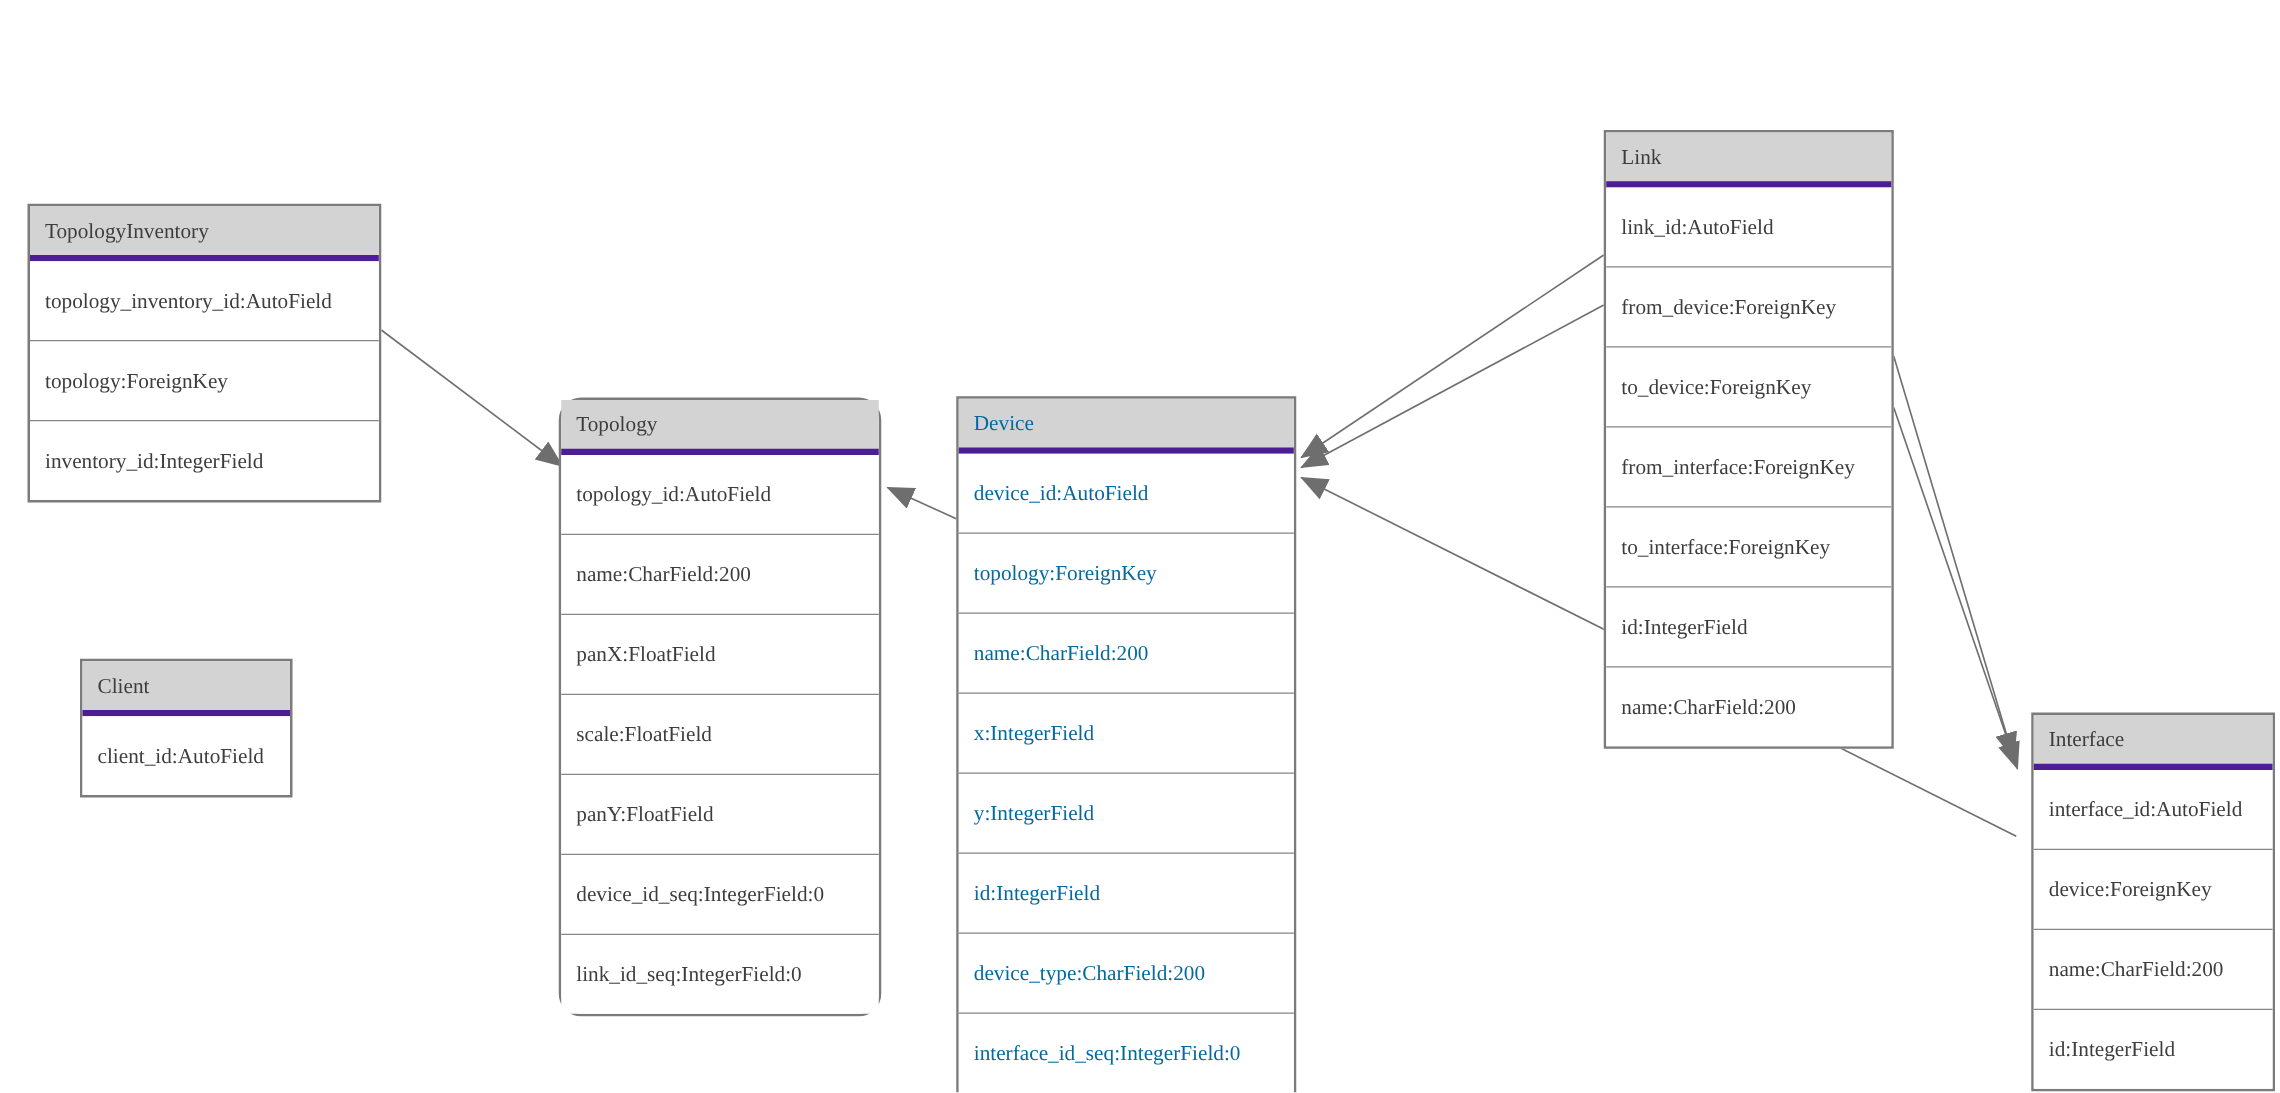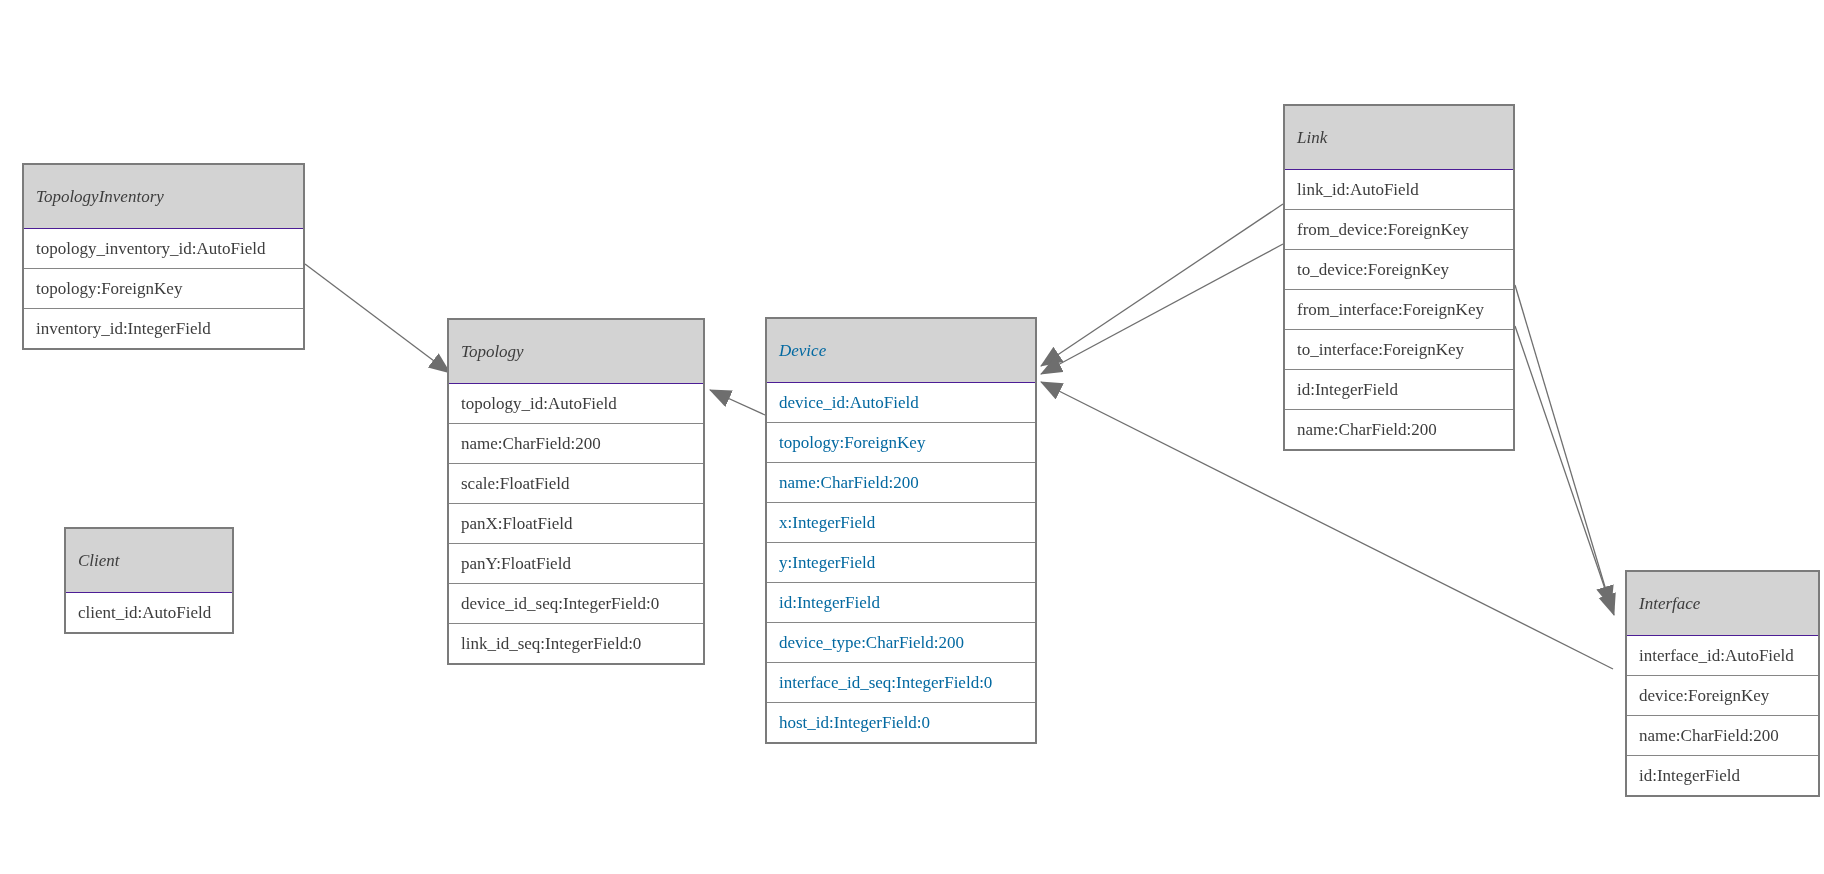--- a/index.html
+++ b/index.html
@@ -32,31 +32,30 @@
     position: absolute;
     box-sizing: border-box;
     background: #ffffff;
     border: 2px solid #7b7b7b;
     color: #3d3d3d;
     font-size: 17px;
   }
   .entity-header {
     height: 39px;
     line-height: 39px;
-    padding: 12px 12px;
+    padding: 0 12px;
     background: #d3d3d3;
-    border-bottom: 1px solid #4c1d95;
+    border-bottom: 5px solid #4c1d95;
     white-space: nowrap;
     overflow: hidden;
-    font-style: italic;
   }
   .entity-row {
     height: 39px;
     line-height: 39px;
-    padding: 0 12px;
+    padding: 12px 12px;
     white-space: nowrap;
     overflow: hidden;
     background: #ffffff;
   }
   .entity-row + .entity-row {
     border-top: 1px solid #868686;
   }
 </style>
 </head>
 <body>
@@ -77,26 +76,26 @@
       <line x1="1515" y1="285" x2="1611" y2="607" marker-end="url(#arrowhead)" stroke="#6f6f6f"></line>
       <line x1="1515" y1="326" x2="1614" y2="615" marker-end="url(#arrowhead)" stroke="#6f6f6f"></line>
     </svg>
 
 <div class="entity" style="left: 22px; top: 163px; width: 283px; border-color: rgb(123, 123, 123); color: rgb(61, 61, 61);">
     <div class="entity-header" style="background: rgb(211, 211, 211);">TopologyInventory</div>
   <div class="entity-row">topology_inventory_id:AutoField</div>
       <div class="entity-row">topology:ForeignKey</div>
       <div class="entity-row">inventory_id:IntegerField</div>
     </div>
-    <div class="entity" style="left: 447px; top: 318px; width: 258px; border-color: rgb(123, 123, 123); color: rgb(61, 61, 61);">
+    <div class="entity" style="left: 447px; top: 318px; width: 258px; border-color: rgb(123, 123, 123); color: rgb(61, 61, 61); border-radius: 18px;">
     <div class="entity-header" style="background: rgb(211, 211, 211);">Topology</div>
   <div class="entity-row">topology_id:AutoField</div>
       <div class="entity-row">name:CharField:200</div>
+      <div class="entity-row">panX:FloatField</div>
       <div class="entity-row">scale:FloatField</div>
-      <div class="entity-row">panX:FloatField</div>
       <div class="entity-row">panY:FloatField</div>
       <div class="entity-row">device_id_seq:IntegerField:0</div>
       <div class="entity-row">link_id_seq:IntegerField:0</div>
     </div>
     <div class="entity" style="left: 64px; top: 527px; width: 170px; border-color: rgb(123, 123, 123); color: rgb(61, 61, 61);">
     <div class="entity-header" style="background: rgb(211, 211, 211);">Client</div>
   <div class="entity-row">client_id:AutoField</div>
     </div>
     <div class="entity" style="left: 765px; top: 317px; width: 272px; border-color: rgb(123, 123, 123); color: #0369a1;">
     <div class="entity-header" style="background: rgb(211, 211, 211);">Device</div>

